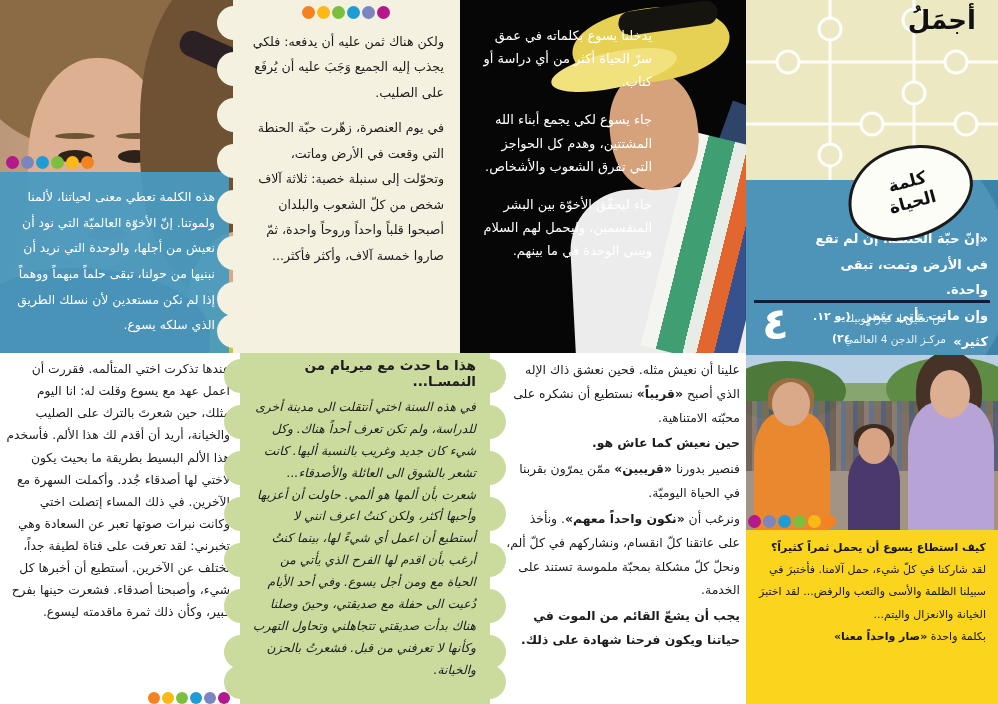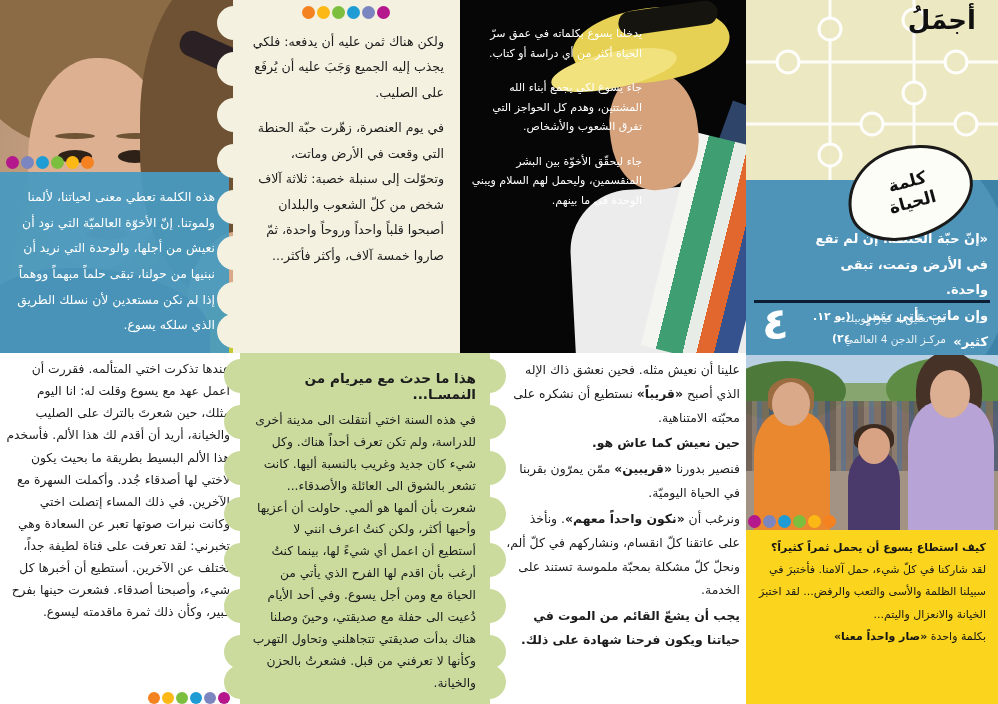--- a/index.html
+++ b/index.html
@@ -58,21 +58,21 @@
      background:#f1e27e;transform:rotate(-12deg);}
   .guy-shades{position:absolute;left:158px;top:6px;width:100px;height:24px;border-radius:12px;
      background:#15140f;transform:rotate(-8deg);}
   .guy-face{position:absolute;left:150px;top:72px;width:88px;height:118px;border-radius:46%;
      background:#d6a27b;transform:rotate(-7deg);}
   .guy-shirt{position:absolute;left:112px;top:188px;width:180px;height:180px;border-radius:34% 30% 0 0;
      background:#ececec;transform:rotate(-3deg);}
   .guy-vest{position:absolute;left:206px;top:140px;width:96px;height:220px;transform:rotate(14deg);
      background:linear-gradient(90deg,#f4f4f0 0 16%,#3f9e72 16% 44%,#e8ece6 44% 58%,#e2672f 58% 76%,#35528e 76% 100%);}
   .guy-strap{position:absolute;left:236px;top:100px;width:34px;height:210px;transform:rotate(20deg);background:#2e4468;}
-  .guy-text{position:absolute;left:6px;top:24px;width:176px;color:#fff;font-size:11px;line-height:1.78;}
+  .guy-text{position:absolute;left:16px;top:24px;width:176px;color:#fff;font-size:13px;line-height:1.78;}
   .guy-text p{margin:0 0 15px 0;}
 
   
   .right-col{left:746px;top:0;width:252px;height:704px;}
   .puzzle{position:absolute;left:0;top:0;width:252px;height:180px;background:#ece8c2;}
   .masthead-title{position:absolute;right:22px;top:2px;text-align:right;font-weight:bold;
      color:#101010;font-size:26px;line-height:1.45;z-index:2;}
   .blue-band{position:absolute;left:0;top:180px;width:252px;height:175px;
      background:radial-gradient(circle 150px at 46% 52%,#4e94b8 0 99%,rgba(0,0,0,0) 100%),#3d83a8;}
   .badge{position:absolute;left:100px;top:-34px;width:122px;height:86px;background:#fdfdf8;
@@ -112,23 +112,23 @@
 
   
   .story-left{left:6px;top:358px;width:224px;height:340px;font-size:12.3px;line-height:1.8;}
   .story-left .dots{position:absolute;right:0;bottom:-6px;}
 
   
   .green-block{left:240px;top:353px;width:250px;height:351px;background:#cbdb9e;}
   .green-block .scallops{background:#cbdb9e;
      box-shadow:0 46px 0 0 #cbdb9e,0 92px 0 0 #cbdb9e,0 138px 0 0 #cbdb9e,
                 0 184px 0 0 #cbdb9e,0 230px 0 0 #cbdb9e,0 276px 0 0 #cbdb9e,0 306px 0 0 #cbdb9e;}
-  .green-inner{position:relative;padding:17px 14px 0 12px;}
+  .green-inner{position:relative;padding:4px 14px 0 12px;}
   .green-inner h3{margin:0 0 8px 0;font-size:13.6px;}
-  .green-inner p{margin:0;font-size:12.3px;line-height:1.78;}
+  .green-inner p{margin:0;font-size:12.3px;line-height:1.78;font-style:italic;}
 
   
   .mid-col{left:504px;top:358px;width:236px;height:340px;font-size:12.4px;line-height:1.92;}
   .mid-col p{margin:0 0 2px 0;}
 </style>
 </head>
 <body>
 
 <div class="page">
 

